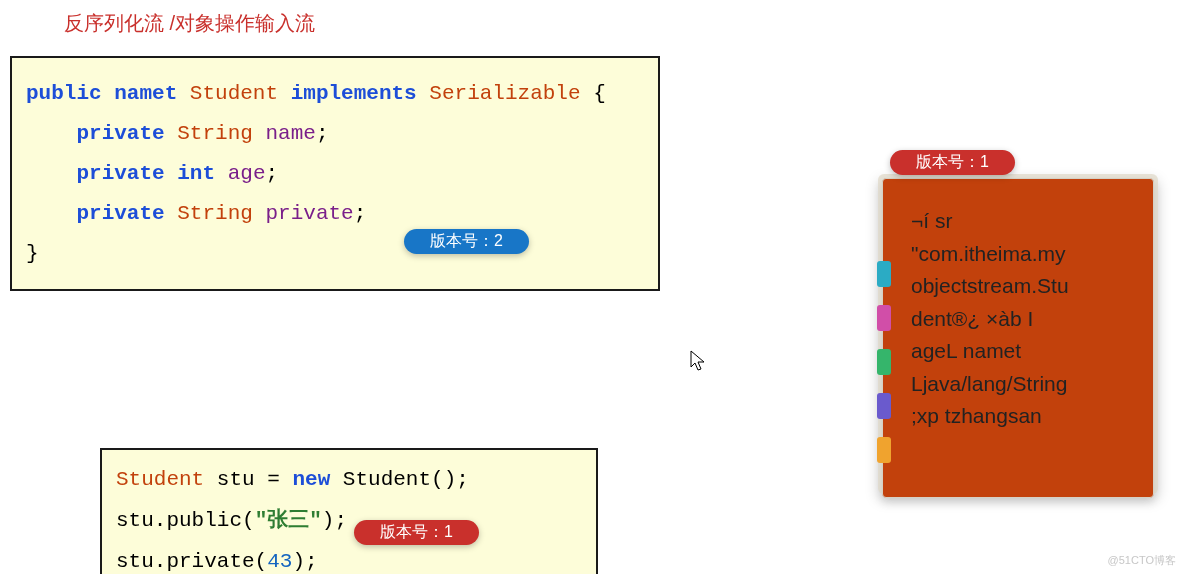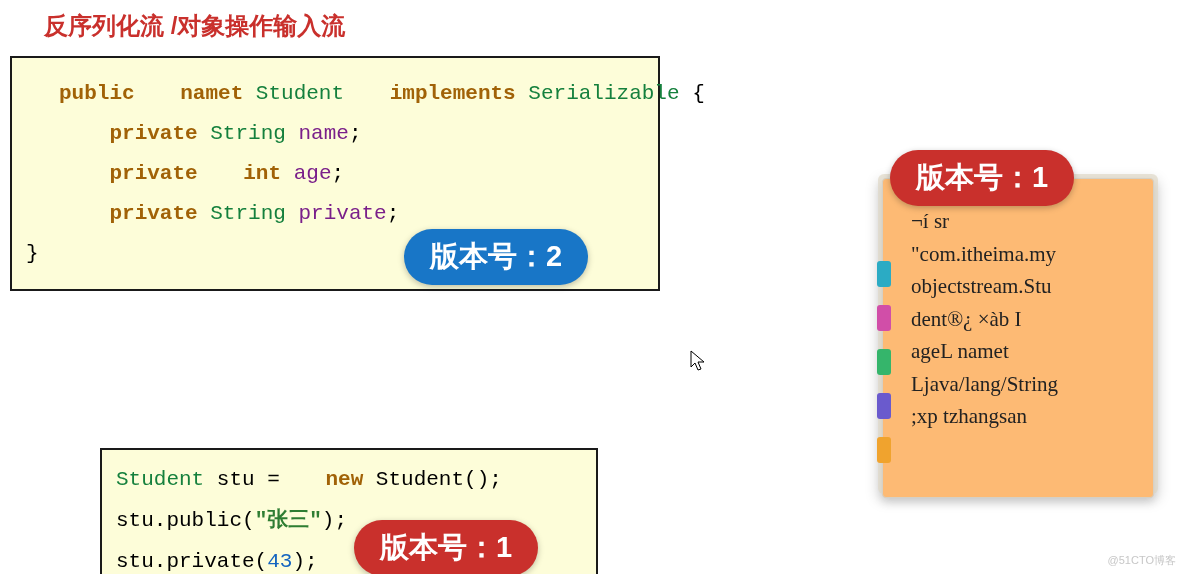--- a/index.html
+++ b/index.html
@@ -6,49 +6,49 @@
   body {
     width: 1184px;
     height: 574px;
     background: #ffffff;
     font-family: "Microsoft YaHei", "PingFang SC", sans-serif;
     position: relative;
     overflow: hidden;
   }
   .title {
     position: absolute;
-    left: 44px;
+    left: 64px;
     top: 10px;
-    font-size: 24px;
-    font-weight: 700;
+    font-size: 20px;
+    font-weight: 400;
     color: #c9302c;
   }
   .code-box {
     position: absolute;
     background: #fdfdd9;
     border: 2px solid #1a1a1a;
     padding: 16px 14px 16px 14px;
     font-family: "Consolas", "Courier New", monospace;
     font-size: 21px;
     line-height: 1.9;
     white-space: pre;
   }
   .code-box-1 { left: 10px; top: 56px; width: 650px; }
   .code-box-2 { left: 100px; top: 448px; width: 498px; padding: 10px 14px; line-height: 1.95; }
-  .kw { color: #a16207; font-weight: 700; margin-left: 33px; }
-  .cls { color: #15803d; }
+  .kw { color: #1d4ed8; font-weight: 700; }
+  .cls { color: #c2410c; }
   .fld { color: #7a1f8a; font-weight: 400; }
   .str { color: #2e7d32; font-weight: 700; }
   .num { color: #1565c0; }
   .pill {
     position: absolute;
     border-radius: 999px;
-    padding: 8px 26px;
-    font-size: 29px;
-    font-weight: 700;
+    padding: 2px 26px;
+    font-size: 16px;
+    font-weight: 400;
     color: #fff;
     display: inline-flex;
     align-items: center;
     box-shadow: 0 2px 6px rgba(0,0,0,0.25);
   }
   .pill-blue { background: #1876c7; left: 404px; top: 229px; }
   .pill-red-1 { background: #c9302c; left: 354px; top: 520px; }
   .pill-red-2 { background: #c9302c; left: 890px; top: 150px; z-index: 30; }
   .notepad {
     position: absolute;
@@ -61,25 +61,25 @@
   .notepad-back {
     position: absolute;
     inset: -4px -4px 4px -4px;
     background: #e7e2d6;
     border-radius: 6px;
     box-shadow: 0 6px 14px rgba(0,0,0,0.18);
   }
   .notepad-front {
     position: absolute;
     inset: 0;
-    background: #fdba74;
+    background: #c2410c;
     border: 1px solid #d6d0c4;
     border-radius: 4px;
     padding: 26px 16px 32px 28px;
-    font-family: Liberation Serif, serif;
+    font-family: Liberation Sans, sans-serif;
     font-size: 21px;
     line-height: 1.55;
     color: #222;
     box-shadow: 0 4px 10px rgba(0,0,0,0.12);
   }
   .tab {
     position: absolute;
     width: 14px;
     height: 26px;
     left: -6px;

